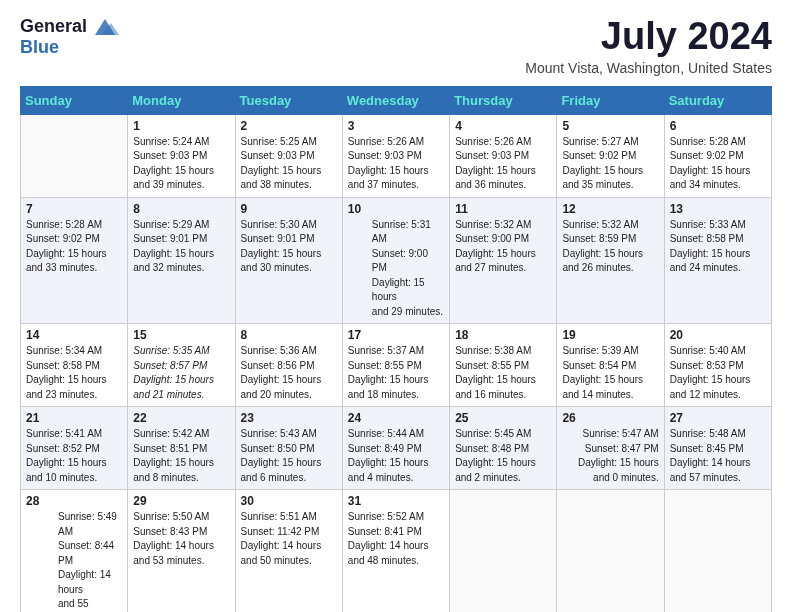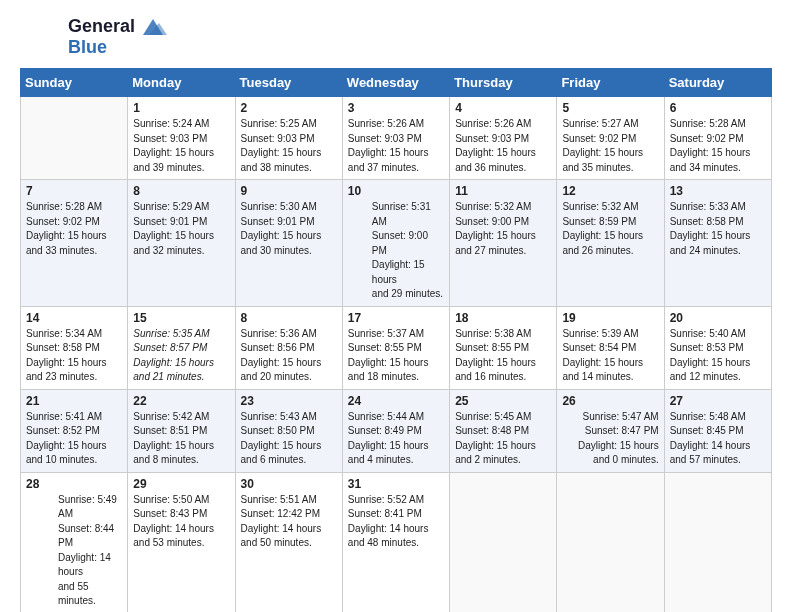--- a/index.html
+++ b/index.html
@@ -13,21 +13,20 @@
     .header {
       display: flex;
       justify-content: space-between;
       align-items: flex-start;
       margin-bottom: 10px;
     }
     .logo {
       display: flex;
       flex-direction: column;
       align-items: flex-start;
-      margin-left: 48px;
     }
     .logo-row {
       display: flex;
       align-items: center;
       gap: 4px;
     }
     .title-area {
       text-align: right;
     }
     .month-title {
@@ -41,21 +40,21 @@
       color: #444;
       margin-top: 2px;
     }
     .calendar {
       width: 100%;
       border-collapse: collapse;
       margin-top: 6px;
     }
     .calendar th {
       background-color: #2e6db4;
-      color: #ffffff;
+      color: #5eead4;
       font-size: 13px;
       font-weight: bold;
       padding: 6px 4px;
       text-align: left;
       border: 1px solid #2e6db4;
     }
     .calendar td {
       border: 1px solid #ccc;
       vertical-align: top;
       padding: 4px 5px;
@@ -92,20 +91,24 @@
       <span style="font-size:18px;font-weight:bold;color:#1a1a2e;">General</span>
       <svg width="28" height="20" viewBox="0 0 28 20">
         <polygon points="4,18 14,2 24,18" fill="#2e6db4" opacity="0.85"></polygon>
         <polygon points="10,18 20,6 28,18" fill="#2e6db4" opacity="0.5"></polygon>
       </svg>
     </div>
     <div>
       <span style="font-size:18px;font-weight:bold;color:#2e6db4;">Blue</span>
     </div>
   </div>
+  <div class="title-area">
+    <div class="month-title">July 2024</div>
+    <div class="location">Mount Vista, Washington, United States</div>
+  </div>
 </div>
 
 <table class="calendar">
   <thead>
     <tr>
     <th>Sunday</th>
         <th>Monday</th>
         <th>Tuesday</th>
         <th>Wednesday</th>
         <th>Thursday</th>
@@ -323,21 +326,21 @@
         <td>
           <span class="day-number">29</span>
           <div class="day-info" style="white-space: pre-line;">Sunrise: 5:50 AM
 Sunset: 8:43 PM
 Daylight: 14 hours
 and 53 minutes.</div>
         </td>
         <td>
           <span class="day-number">30</span>
           <div class="day-info" style="white-space: pre-line;">Sunrise: 5:51 AM
-Sunset: 12:42 PM
+Sunset: 11:42 PM
 Daylight: 14 hours
 and 50 minutes.</div>
         </td>
         <td>
           <span class="day-number">31</span>
           <div class="day-info" style="white-space: pre-line;">Sunrise: 5:52 AM
 Sunset: 8:41 PM
 Daylight: 14 hours
 and 48 minutes.</div>
         </td>

